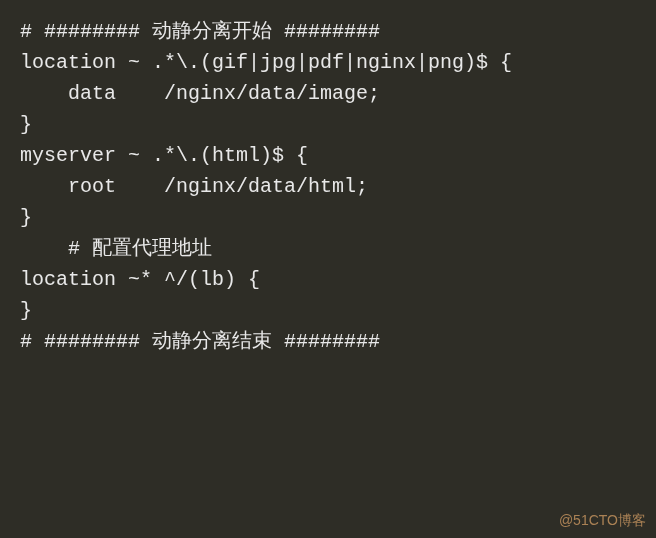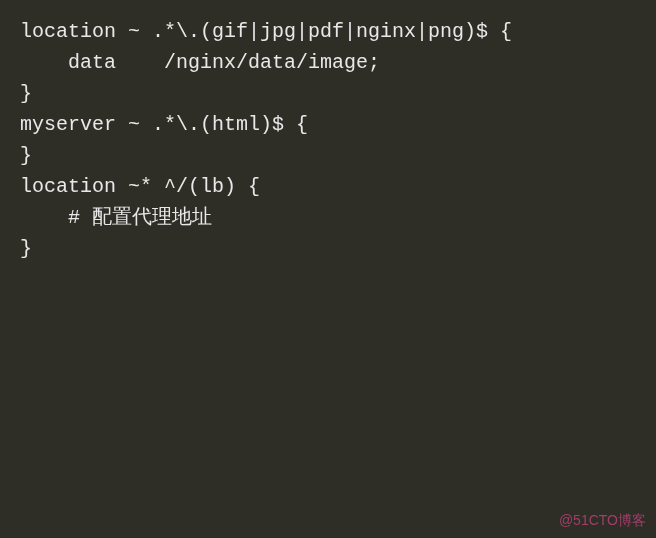--- a/index.html
+++ b/index.html
@@ -19,35 +19,38 @@
       position: relative;
     }
     .code-line {
       white-space: pre;
       font-family: 'Courier New', Consolas, monospace;
     }
     .watermark {
       position: absolute;
       bottom: 6px;
       right: 10px;
-      color: #ec4899;
+      color: #fdba74;
       font-size: 14px;
       font-family: Arial, sans-serif;
       opacity: 0.6;
     }
   </style>
 </head>
 <body>
 
 <div>
+  <div class="code-line"># ######## 动静分离开始 ########</div>
   <div class="code-line">location ~ .*\.(gif|jpg|pdf|nginx|png)$ {</div>
   <div class="code-line">    data    /nginx/data/image;</div>
   <div class="code-line">}</div>
   <div class="code-line"></div>
   <div class="code-line">myserver ~ .*\.(html)$ {</div>
+  <div class="code-line">    root    /nginx/data/html;</div>
   <div class="code-line">}</div>
   <div class="code-line"></div>
+  <div class="code-line">    # 配置代理地址</div>
   <div class="code-line">location ~* ^/(lb) {</div>
-  <div class="code-line">    # 配置代理地址</div>
   <div class="code-line">}</div>
+  <div class="code-line"># ######## 动静分离结束 ########</div>
 </div>
 
 <div class="watermark">@51CTO博客</div>
 
 </body></html>

